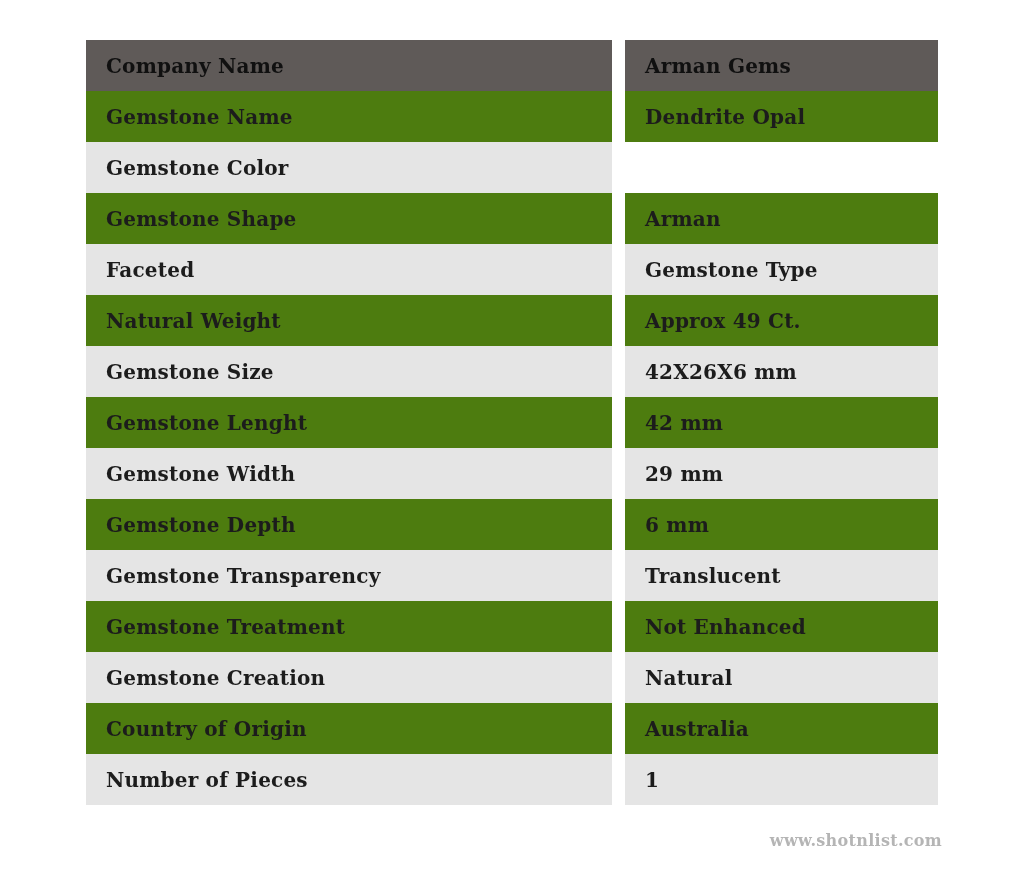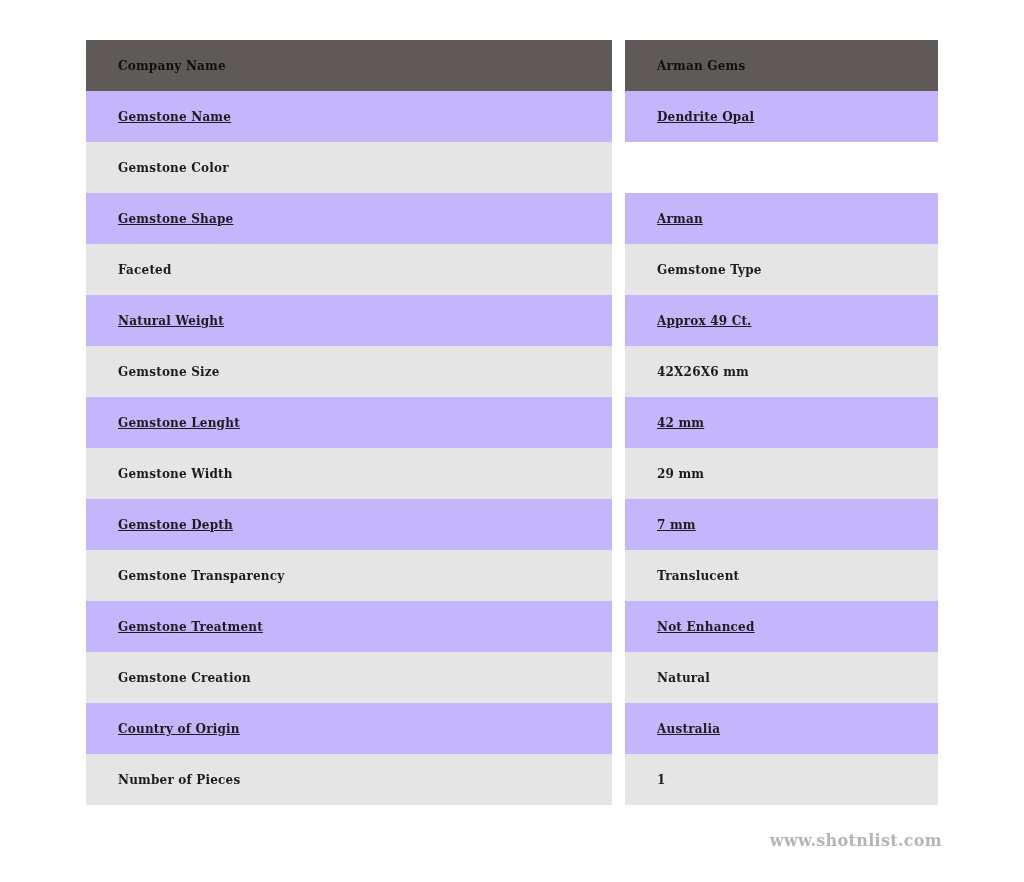--- a/index.html
+++ b/index.html
@@ -19,33 +19,32 @@
   }
   .row {
     display: grid;
     grid-template-columns: 526px 1fr;
     column-gap: 13px;
     height: 51px;
   }
   .cell {
     display: flex;
     align-items: center;
-    padding-left: 32px;
+    padding-left: 20px;
     font-weight: bold;
-    font-size: 12px;
+    font-size: 20px;
     color: #1c1c1c;
     letter-spacing: 0.2px;
   }
   .row.header .cell {
     background: #5f5a58;
     color: #101010;
   }
   .row.shaded .cell {
-    background: #c4b5fd;
-    text-decoration: underline;
+    background: #4d7c0f;
   }
   .row.plain .cell {
     background: #e5e5e5;
   }
   .watermark {
     position: absolute;
     right: 82px;
     top: 831px;
     font-weight: bold;
     font-size: 16px;
@@ -89,21 +88,21 @@
       <div class="row shaded">
         <div class="cell">Gemstone Lenght</div>
         <div class="cell">42 mm</div>
       </div>
       <div class="row plain">
         <div class="cell">Gemstone Width</div>
         <div class="cell">29 mm</div>
       </div>
       <div class="row shaded">
         <div class="cell">Gemstone Depth</div>
-        <div class="cell">7 mm</div>
+        <div class="cell">6 mm</div>
       </div>
       <div class="row plain">
         <div class="cell">Gemstone Transparency</div>
         <div class="cell">Translucent</div>
       </div>
       <div class="row shaded">
         <div class="cell">Gemstone Treatment</div>
         <div class="cell">Not Enhanced</div>
       </div>
       <div class="row plain">

